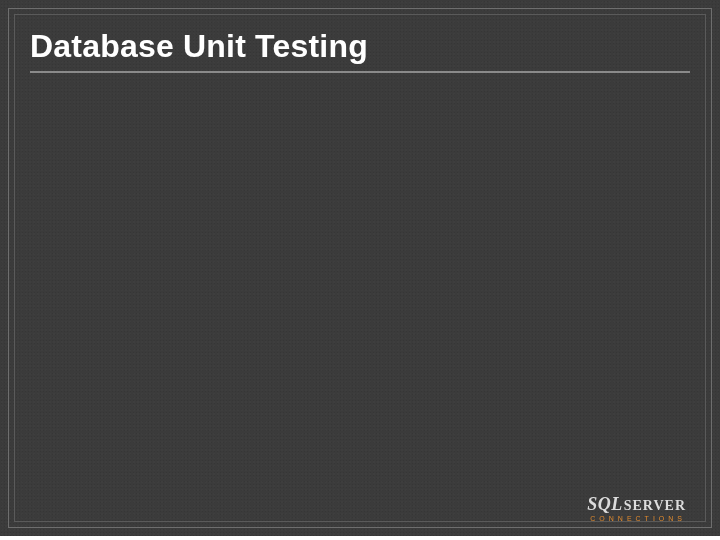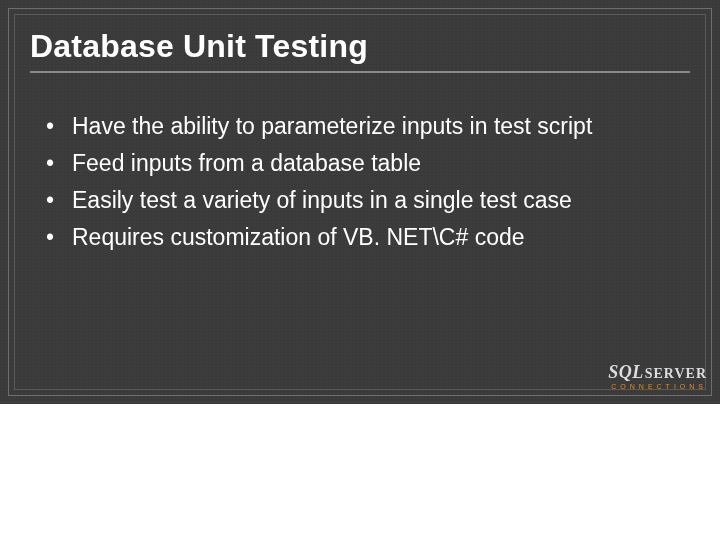--- a/index.html
+++ b/index.html
@@ -6,21 +6,21 @@
     margin: 0;
     padding: 0;
     width: 720px;
     height: 540px;
     overflow: hidden;
     font-family: Arial, Helvetica, sans-serif;
   }
   .slide {
     position: relative;
     width: 720px;
-    height: 404px;
+    height: 536px;
     background: #3b3b3b;
     background-image:
       radial-gradient(rgba(255,255,255,0.015) 1px, transparent 1px),
       radial-gradient(rgba(0,0,0,0.08) 1px, transparent 1px);
     background-size: 4px 4px, 3px 3px;
     box-sizing: border-box;
     text-decoration: underline;
   }
   .outer-frame {
     position: absolute;
@@ -70,21 +70,21 @@
   .bullets li::before {
     content: "•";
     position: absolute;
     left: 0;
     top: 0;
     color: #ffffff;
     font-size: 23px;
   }
   .logo {
     position: absolute;
-    right: 13px;
+    right: 34px;
     bottom: 14px;
     text-align: left;
     line-height: 1;
     margin-top: 48px;
   }
   .logo-main {
     font-family: "Times New Roman", Georgia, serif;
     color: #dcdcdc;
   }
   .logo-sql {
@@ -112,26 +112,20 @@
 <body>
 
 <div class="slide">
   <div class="outer-frame"></div>
   <div class="inner-frame"></div>
 
   <div class="content">
     <div class="title">Database Unit Testing</div>
     <hr class="divider">
 
-    <ul class="bullets">
-      <li>Have the ability to parameterize inputs in test script</li>
-      <li>Feed inputs from a database table</li>
-      <li>Easily test a variety of inputs in a single test case</li>
-      <li>Requires customization of VB. NET\C# code</li>
-    </ul>
   </div>
 
   <div class="logo">
     <div class="logo-main">
       <span class="logo-sql">SQL</span><span class="logo-server">SERVER</span>
     </div>
     <div class="logo-sub">CONNECTIONS</div>
   </div>
 </div>
 

